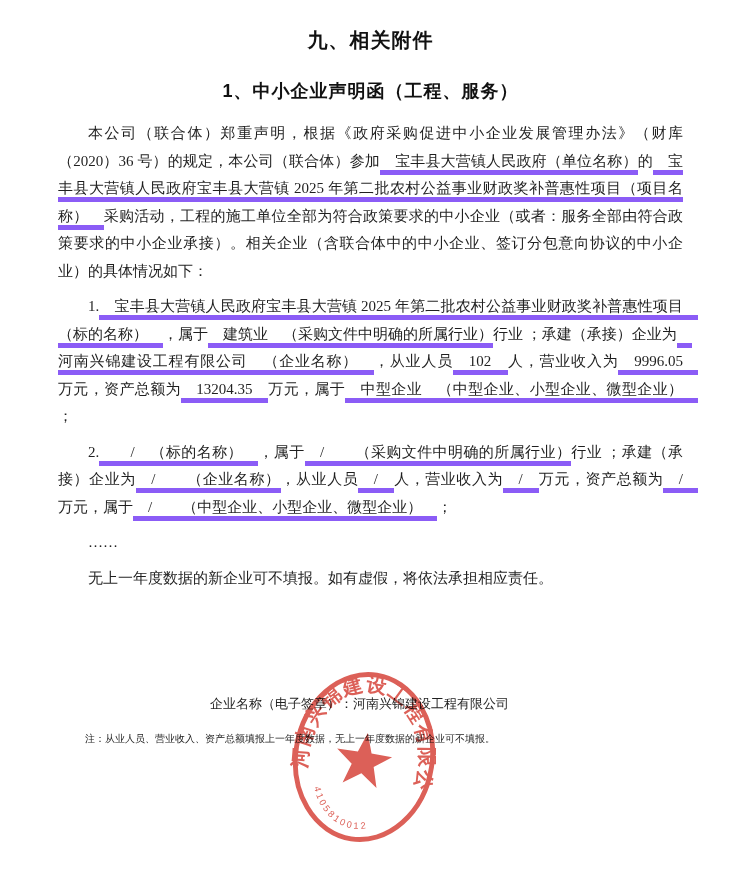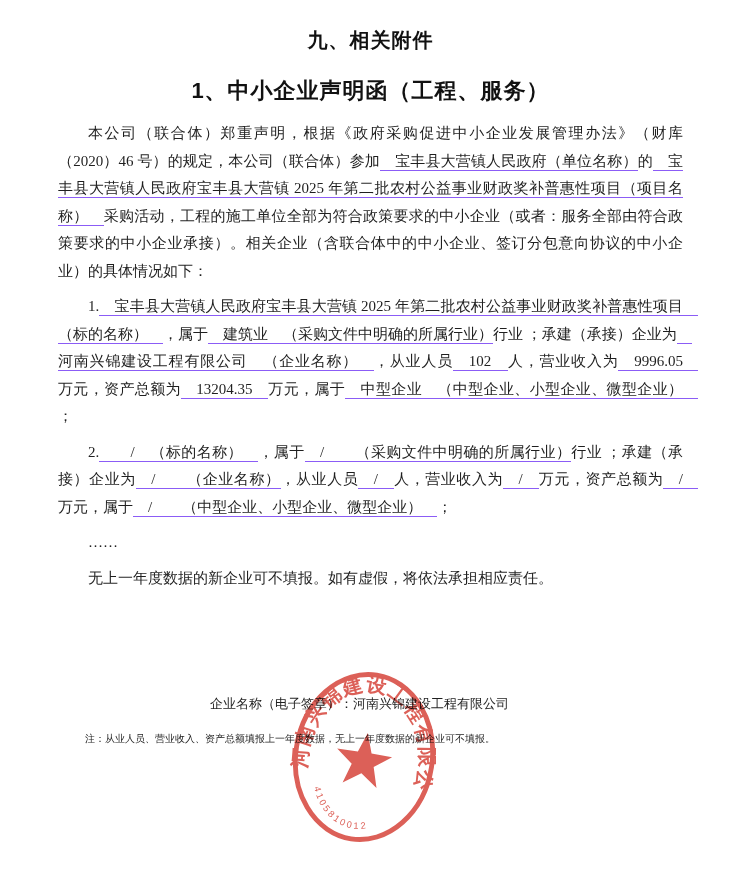--- a/index.html
+++ b/index.html
@@ -29,40 +29,40 @@
     font-size: 20px;
     line-height: 28px;
     text-align: center;
     color: #111;
     letter-spacing: 1px;
   }
   h2.doc-subtitle {
     margin: 24px 0 0 0;
     font-family: "Liberation Sans", "DejaVu Sans", sans-serif;
     font-weight: bold;
-    font-size: 22px;
+    font-size: 18px;
     line-height: 26px;
     text-align: center;
     color: #111;
     letter-spacing: 1px;
   }
   .body-text {
     margin-top: 16px;
   }
   .para {
     margin: 8px 0 0 0;
     font-size: 15px;
     line-height: 27.5px;
     text-align: justify;
     text-indent: 2em;
     color: #1f1f1f;
   }
   .para:first-child { margin-top: 0; }
   .para .u {
-    border-bottom: 1px solid #8b5cf6;
+    border-bottom: 5px solid #8b5cf6;
     padding-bottom: 1px;
   }
   .signature-block {
     margin-top: 98px;
     font-size: 13px;
     line-height: 27.5px;
   }
   .sig-line-company { margin-left: 152px; }
   .sig-line-date { margin-left: 317px; margin-top: 7px; }
   .footnote {
@@ -87,21 +87,21 @@
 </head>
 <body>
 
 <div class="page">
   <div class="content">
 
     <h1 class="doc-title">九、相关附件</h1>
     <h2 class="doc-subtitle">1、中小企业声明函（工程、服务）</h2>
 
     <div class="body-text">
-        <p class="para"><span>本公司（联合体）郑重声明，根据《政府采购促进中小企业发展管理办法》（财库（2020）46 号）的规定，本公司（联合体）参加</span><span class="u">　宝丰县大营镇人民政府（单位名称）</span><span>的</span><span class="u">　宝丰县大营镇人民政府宝丰县大营镇 2025 年第二批农村公益事业财政奖补普惠性项目（项目名称）　</span><span>采购活动，工程的施工单位全部为符合政策要求的中小企业（或者：服务全部由符合政策要求的中小企业承接）。相关企业（含联合体中的中小企业、签订分包意向协议的中小企业）的具体情况如下：</span></p>
+        <p class="para"><span>本公司（联合体）郑重声明，根据《政府采购促进中小企业发展管理办法》（财库（2020）36 号）的规定，本公司（联合体）参加</span><span class="u">　宝丰县大营镇人民政府（单位名称）</span><span>的</span><span class="u">　宝丰县大营镇人民政府宝丰县大营镇 2025 年第二批农村公益事业财政奖补普惠性项目（项目名称）　</span><span>采购活动，工程的施工单位全部为符合政策要求的中小企业（或者：服务全部由符合政策要求的中小企业承接）。相关企业（含联合体中的中小企业、签订分包意向协议的中小企业）的具体情况如下：</span></p>
         <p class="para"><span>1.</span><span class="u">　宝丰县大营镇人民政府宝丰县大营镇 2025 年第二批农村公益事业财政奖补普惠性项目　（标的名称）　</span><span>，属于</span><span class="u">　建筑业　（采购文件中明确的所属行业）</span><span>行业 ；承建（承接）企业为</span><span class="u">　河南兴锦建设工程有限公司　（企业名称）　</span><span>，从业人员</span><span class="u">　102　</span><span>人，营业收入为</span><span class="u">　9996.05　</span><span>万元，资产总额为</span><span class="u">　13204.35　</span><span>万元，属于</span><span class="u">　中型企业　（中型企业、小型企业、微型企业）　</span><span>；</span></p>
         <p class="para"><span>2.</span><span class="u">　　/　（标的名称）　</span><span>，属于</span><span class="u">　/　　（采购文件中明确的所属行业）</span><span>行业 ；承建（承接）企业为</span><span class="u">　/　　（企业名称）</span><span>，从业人员</span><span class="u">　/　</span><span>人，营业收入为</span><span class="u">　/　</span><span>万元，资产总额为</span><span class="u">　/　</span><span>万元，属于</span><span class="u">　/　　（中型企业、小型企业、微型企业）　</span><span>；</span></p>
         <p class="para"><span>……</span></p>
         <p class="para"><span>无上一年度数据的新企业可不填报。如有虚假，将依法承担相应责任。</span></p>
       </div>
 
     <div class="signature-block">
       <div class="sig-line-company">
         <span>企业名称（电子签章）：</span><span>河南兴锦建设工程有限公司</span>
       </div>

